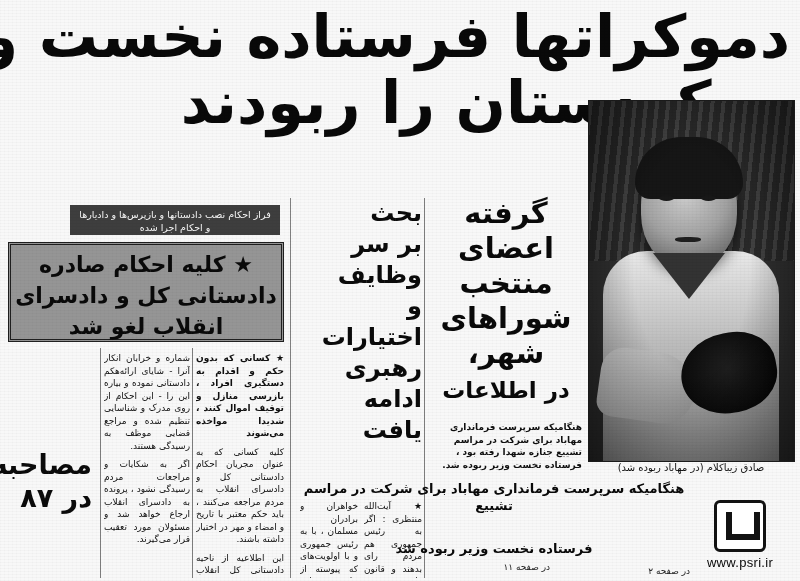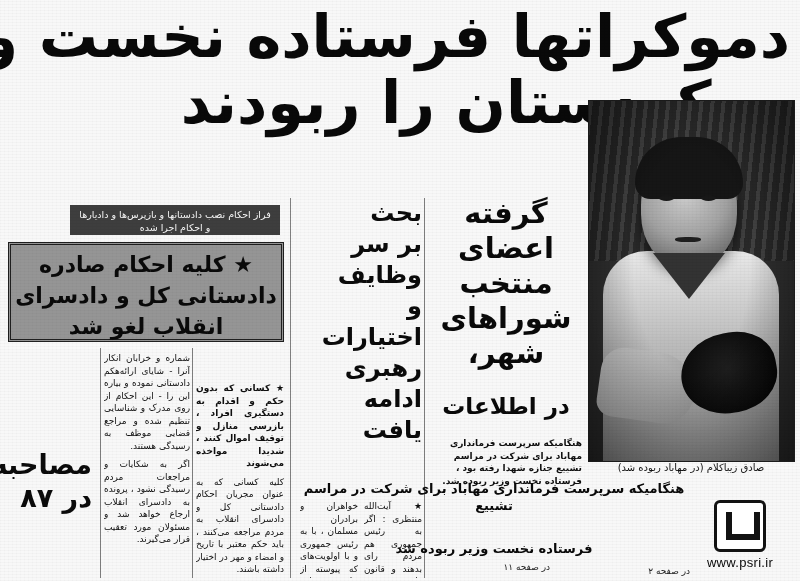--- a/index.html
+++ b/index.html
@@ -172,21 +172,21 @@
     font-weight: bold;
   }
   .col-names .line {
     font-size: 29px;
     line-height: 35px;
     letter-spacing: -1px;
   }
   .col-names .sub {
     font-size: 23px;
     line-height: 30px;
-    margin-top: 20px;
+    margin-top: 4px;
   }
 
   
   .col-mid {
     position: absolute;
     left: 296px;
     top: 198px;
     width: 126px;
     height: 300px;
     direction: rtl;
@@ -246,21 +246,21 @@
   .bodycol {
     position: absolute;
     direction: rtl;
     color: #1b1815;
     font-size: 9px;
     line-height: 12.5px;
     text-align: justify;
     overflow: hidden;
   }
   .bodycol p { margin: 0 0 6px 0; }
-  .bodycol .lead { font-weight: bold; margin-top: 30px; }
+  .bodycol .lead { font-weight: bold; }
 
   .c-a { left: 196px; top: 352px; width: 88px; height: 225px; }
   .c-b { left: 104px; top: 352px; width: 86px; height: 225px; }
   .c-c { left: 300px; top: 500px; width: 58px; height: 78px; }
   .c-d { left: 364px; top: 500px; width: 58px; height: 78px; }
   .c-e { left: 432px; top: 505px; width: 72px; height: 72px; }
 
   
   .teaser {
     position: absolute;

